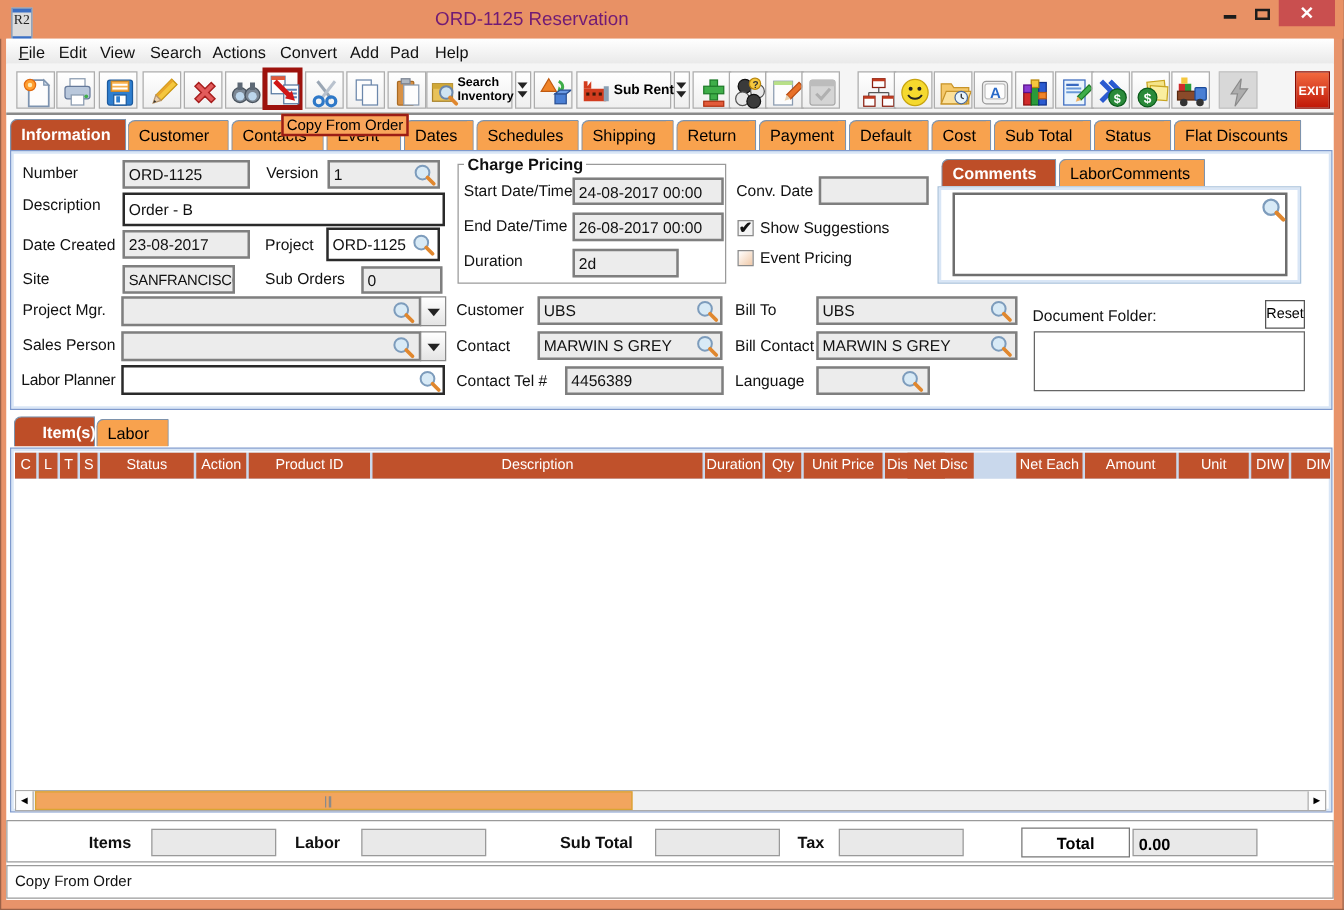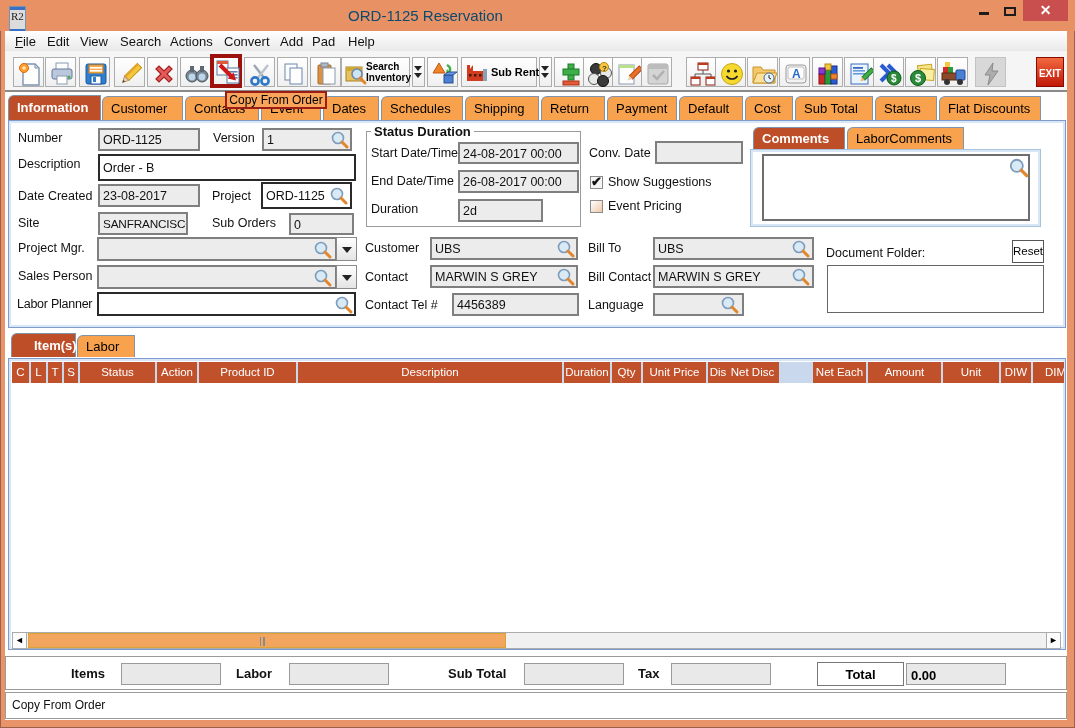--- a/index.html
+++ b/index.html
@@ -4,21 +4,21 @@
 <style>
 * { margin:0; padding:0; box-sizing:border-box; }
 html,body { width:1075px; height:728px; }
 body { position:relative; background:#E8936A; box-shadow:inset 1px 0 0 #9A6248, inset -1px 0 0 #9A6248, inset 0 -1px 0 #9A6248, inset 0 1px 0 #C97A54; font-family:"Liberation Sans", sans-serif; overflow:hidden; }
 .abs { position:absolute; }
 
 #titlebar { left:0; top:0; width:1075px; height:31px; background:#E89165; }
 #appicon { left:9px; top:6px; width:17px; height:27px; background:#dcdcdc; border:1px solid #7a92b2; }
 #appicon .bar { position:absolute; left:0; width:15px; height:3px; background:#3a6fc4; }
 #appicon .r2 { position:absolute; left:1px; top:3px; font-size:11px; color:#222; font-family:"Liberation Serif",serif; }
-#title { left:0; top:7px; width:851px; text-align:center; font-size:15px; color:#0c4a6e; }
+#title { left:0; top:7px; width:851px; text-align:center; font-size:15px; color:#701a75; }
 #btn-min  { left:955px; top:0; width:48px; height:21px; }
 #btn-min i { position:absolute; left:24px; top:12px; width:10px; height:3px; background:#1c1c1c; }
 #btn-max { left:990px; top:0; width:40px; height:21px; }
 #btn-max i { position:absolute; left:14px; top:7px; width:12px; height:9px; border:2px solid #1c1c1c; }
 #btn-close { left:1023px; top:0; width:45px; height:21px; background:#C94F4F; color:#fff; text-align:center; font-size:14px; font-weight:bold; line-height:20px; }
 
 #shell { left:5px; top:31px; width:1062px; height:689px; background:#ffffff; }
 
 #menubar { left:5px; top:31px; width:1062px; height:20px; background:linear-gradient(#ffffff,#e9e9e9); font-size:13px; color:#111; }
 #menubar span { position:absolute; top:3px; }
@@ -385,21 +385,21 @@
 <div class="combo" style="left:336px; top:265px;">
       <i></i>
     </div>
 <span class="lbl" style="left:17px; top:297px; letter-spacing:-0.25px;">Labor Planner</span>
 <div class="fld white" style="left:97px; top:292px; width:259px; height:24px;"></div>
 <svg class="mag" style="position:absolute; left:334px; top:295px;" width="20" height="20" viewBox="0 0 20 20">
       <circle cx="8" cy="8" r="5.5" fill="#d8eaf6" stroke="#7d9cbc" stroke-width="1.6"></circle>
       <line x1="12" y1="12" x2="17" y2="17" stroke="#E0872E" stroke-width="3" stroke-linecap="round"></line>
     </svg>
 <fieldset id="chargebox" style="position:absolute; left:366px; top:124px; width:215px; height:103px; border:1px solid #9a9a9a; background:transparent;">
-      <legend style="font-size:13px; font-weight:bold; color:#111; padding:0 3px; margin-left:4px;">Status Duration</legend>
+      <legend style="font-size:13px; font-weight:bold; color:#111; padding:0 3px; margin-left:4px;">Charge Pricing</legend>
     </fieldset>
 <span class="lbl" style="left:371px; top:146px;">Start Date/Time</span>
 <div class="fld" style="left:458px; top:142px; width:121px; height:22px;">24-08-2017 00:00</div>
 <span class="lbl" style="left:371px; top:174px;">End Date/Time</span>
 <div class="fld" style="left:458px; top:170px; width:121px; height:23px;">26-08-2017 00:00</div>
 <span class="lbl" style="left:371px; top:202px;">Duration</span>
 <div class="fld" style="left:458px; top:199px; width:85px; height:23px;">2d</div>
 <span class="lbl" style="left:589px; top:146px;">Conv. Date</span>
 <div class="fld" style="left:655px; top:141px; width:88px; height:23px;"></div>
 <div class="cb" style="left:590px; top:176px;">

